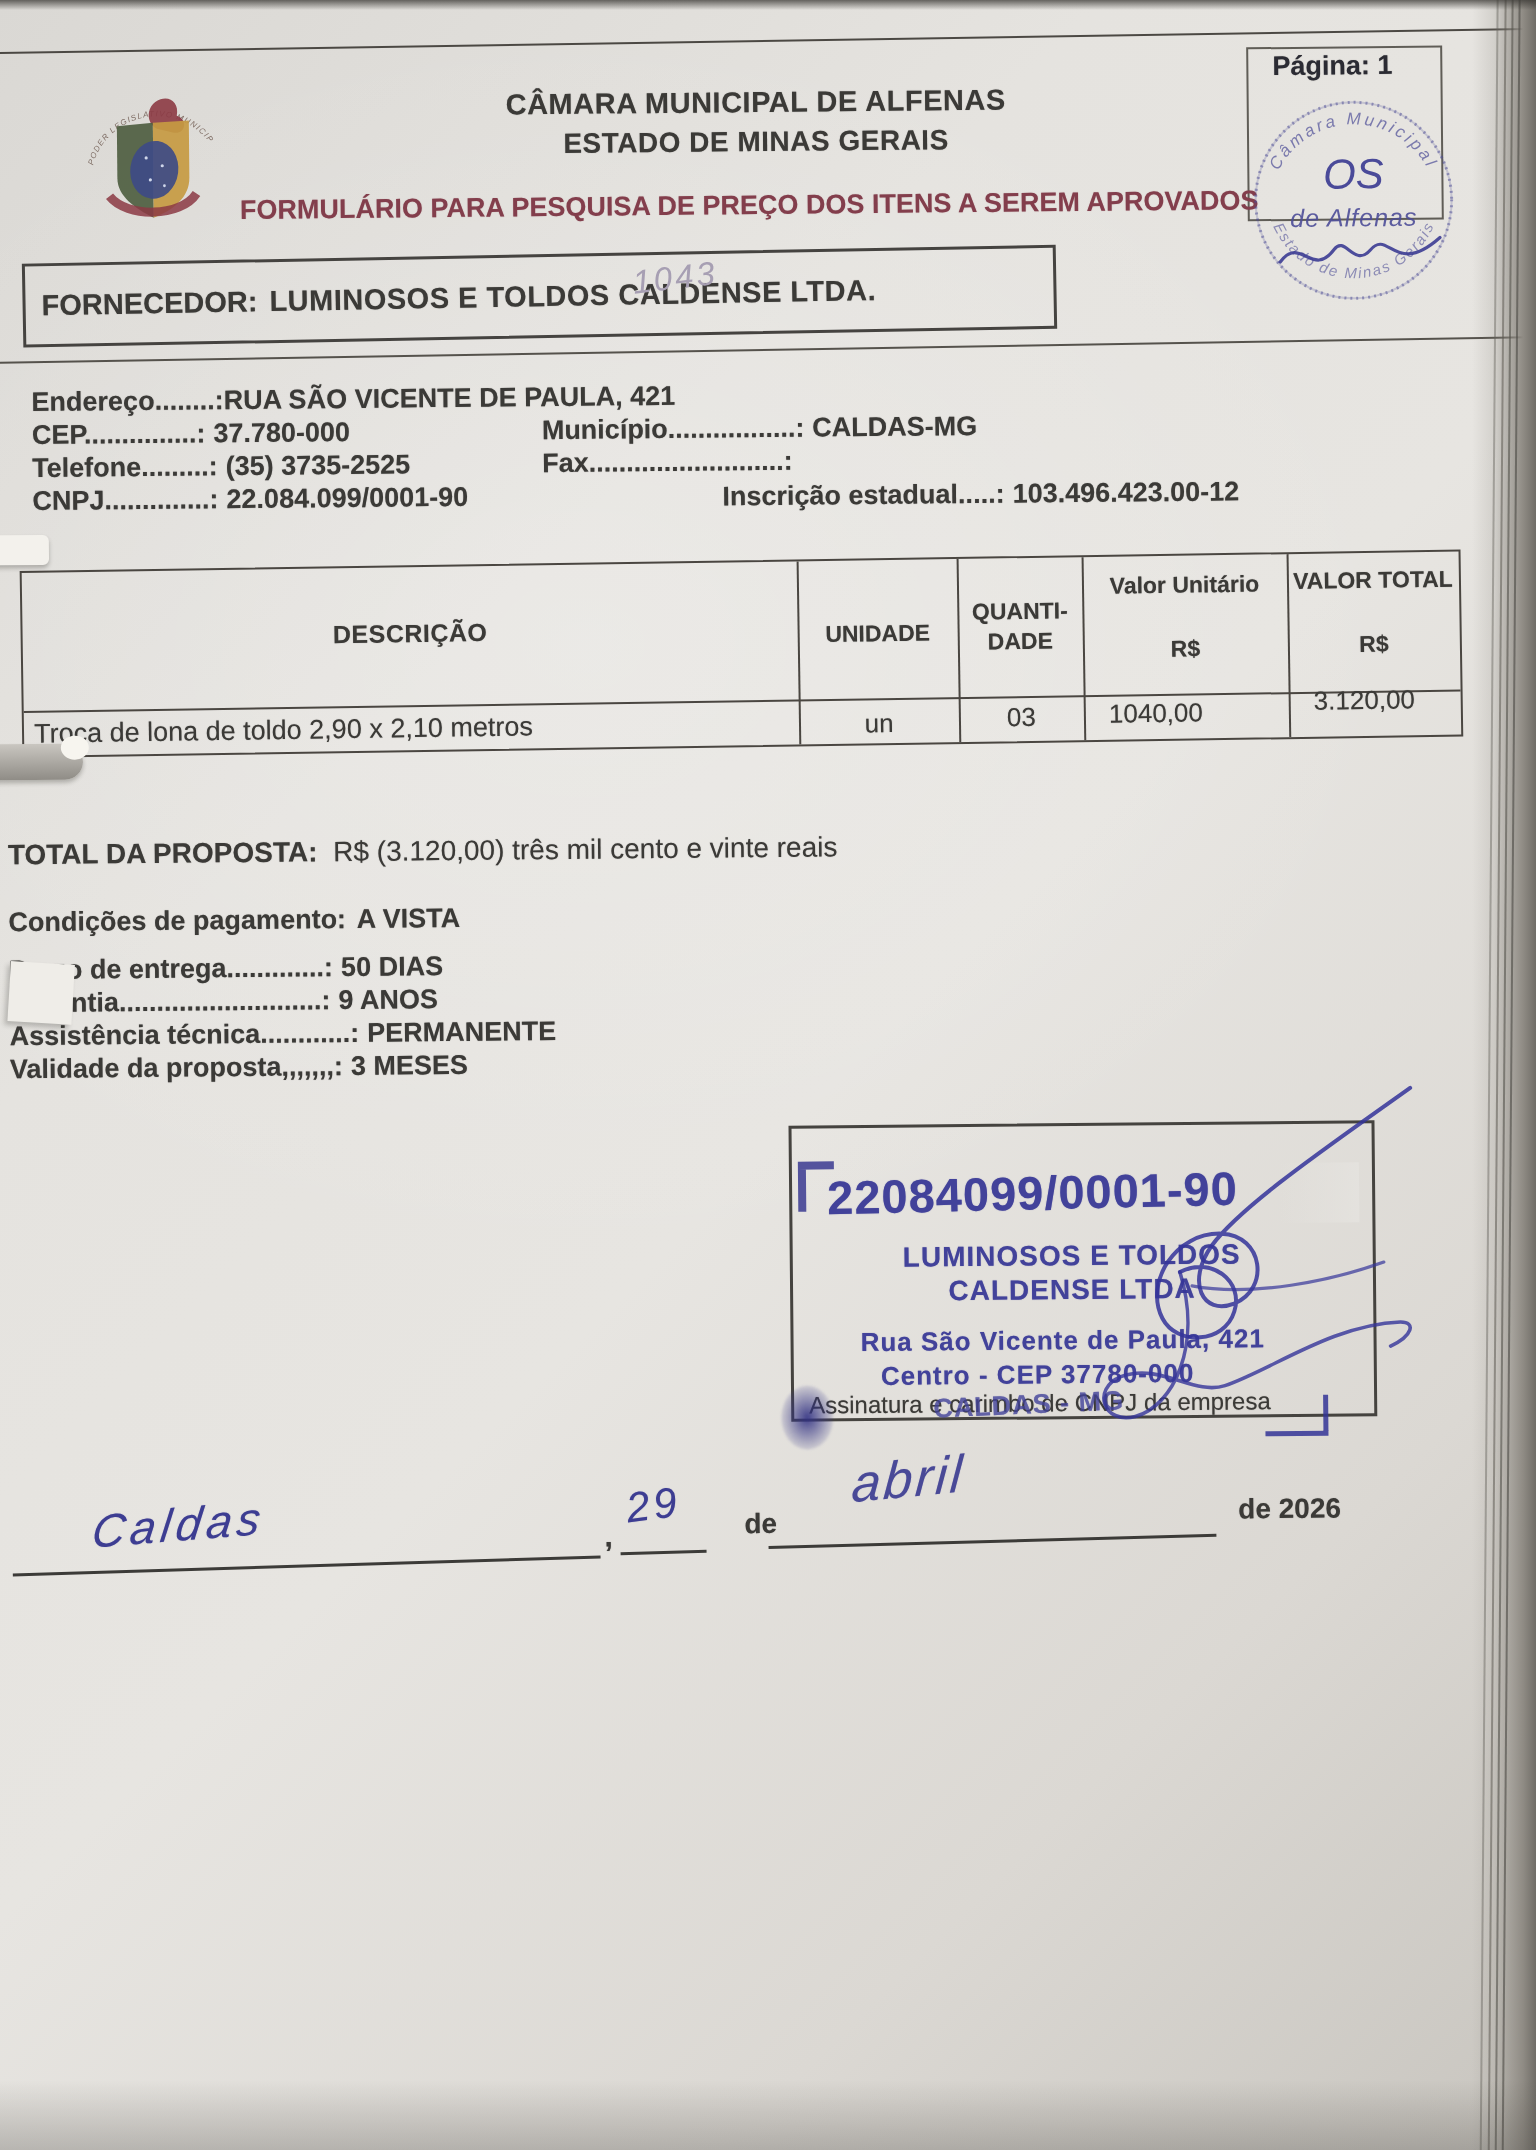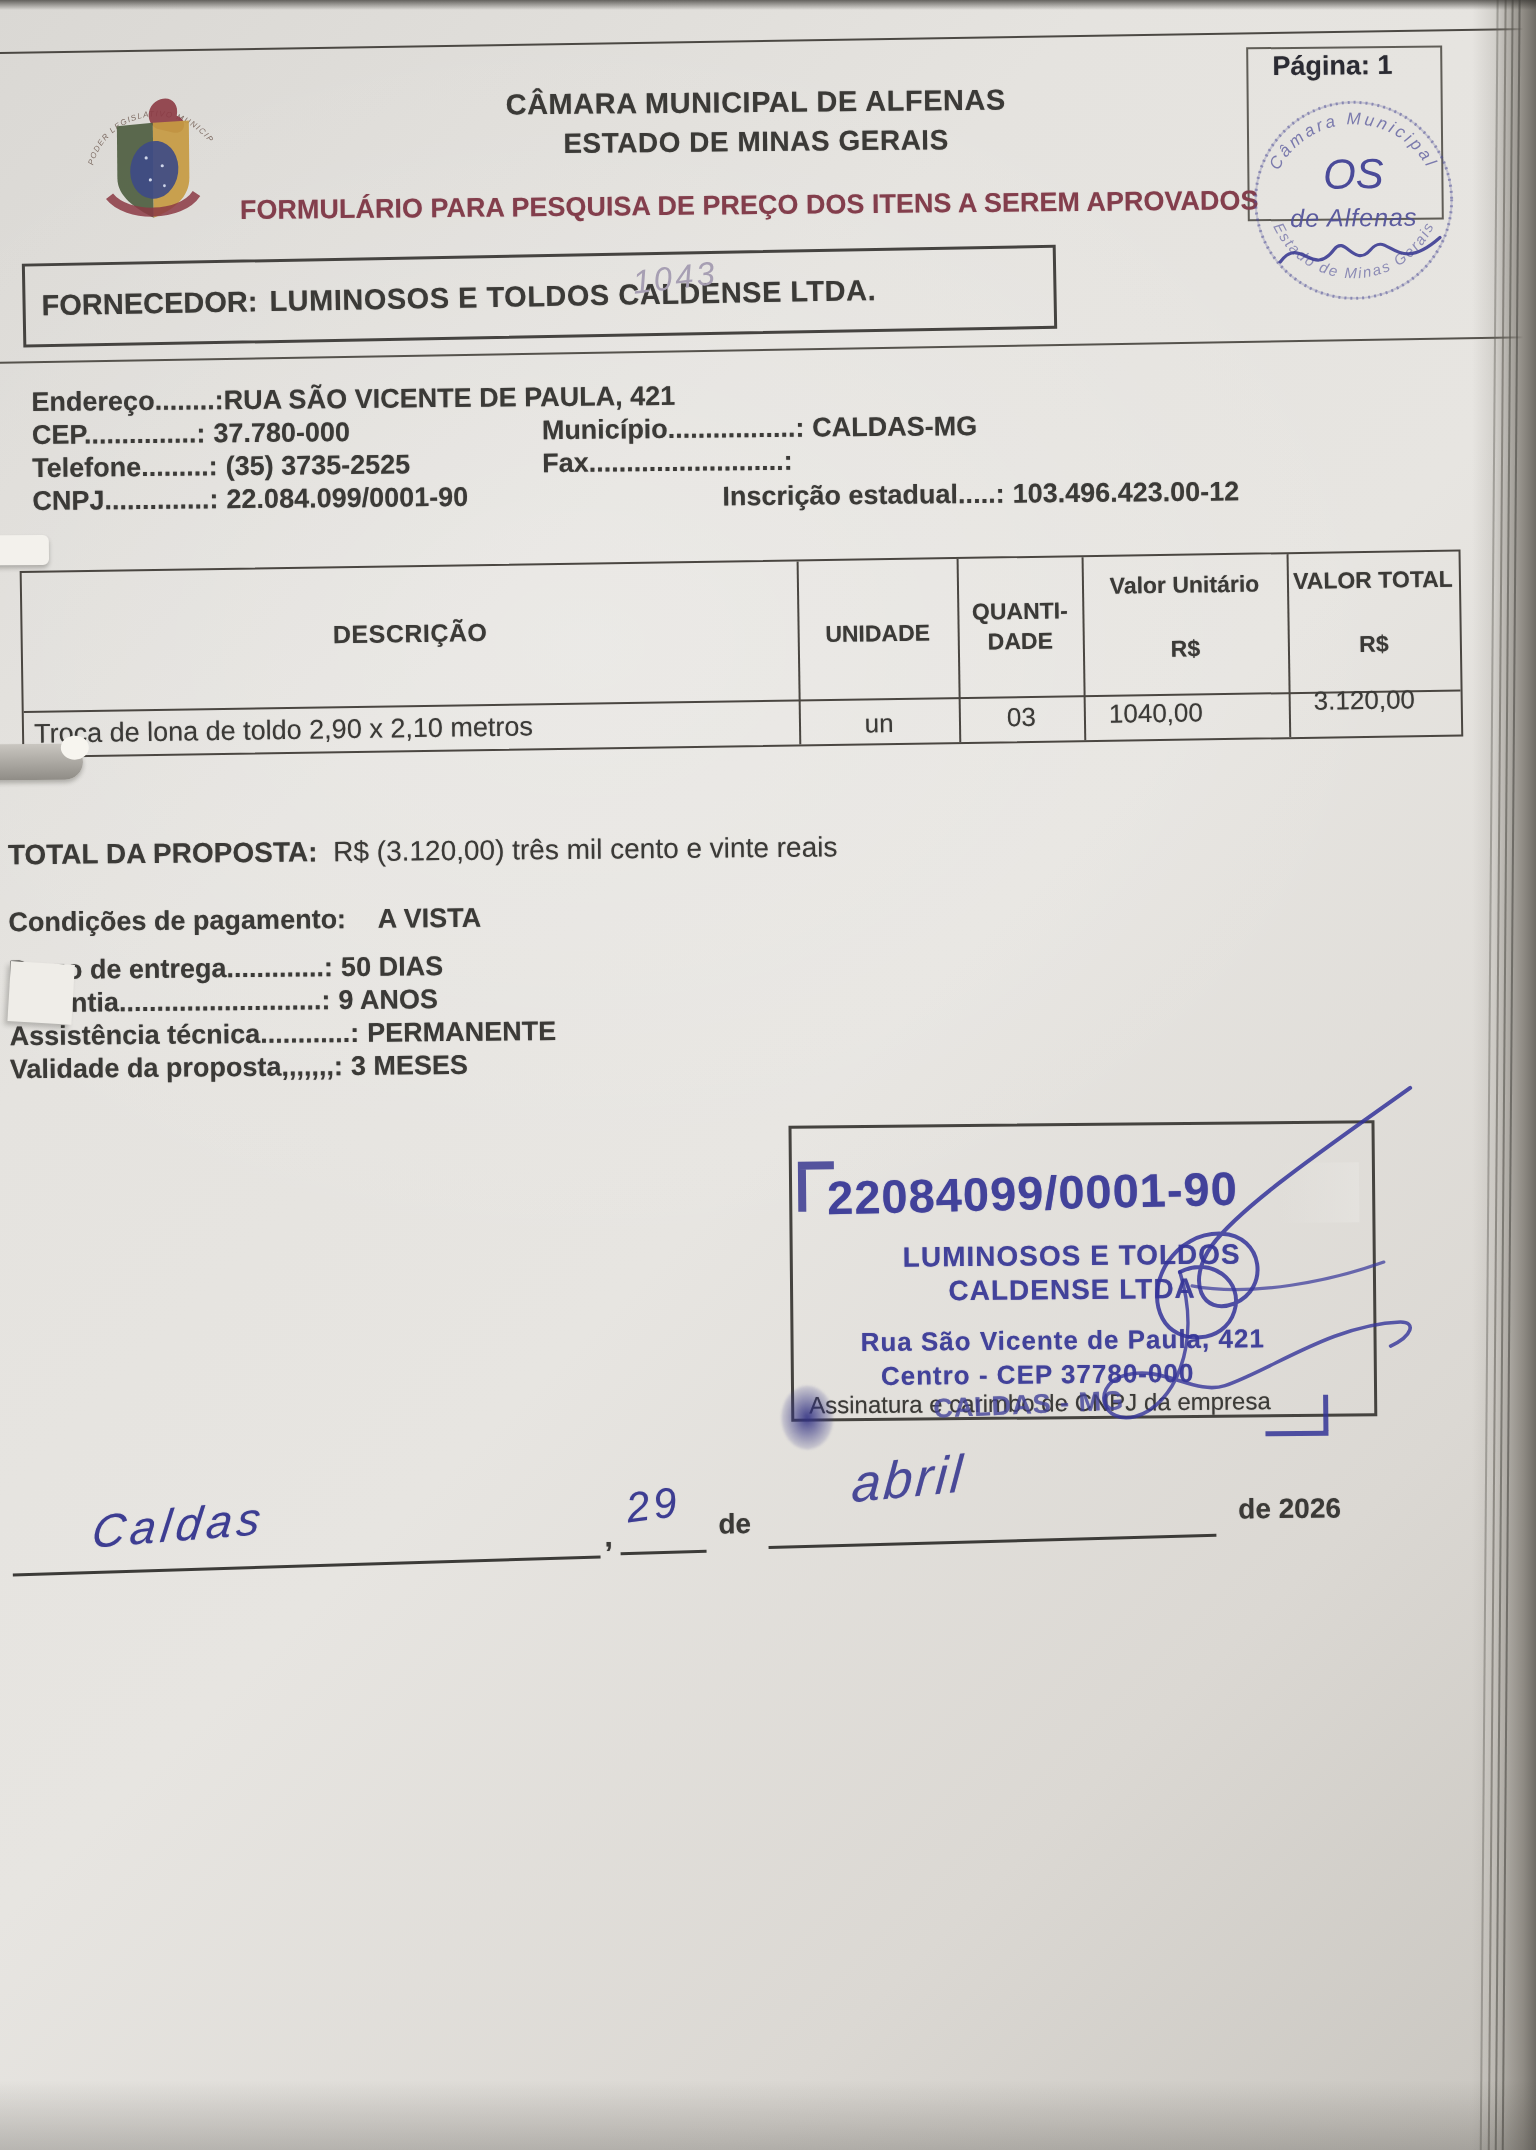--- a/index.html
+++ b/index.html
@@ -145,21 +145,21 @@
       <div class="td ink" style="left:1290px;top:132px;width:147px;font-size:26px;">3.120,00</div>
     </div>
   </div>
 
   <div class="abs" style="left:10px;top:832px;font-size:28px;">
     <span class="ink" style="font-weight:700;">TOTAL DA PROPOSTA:</span>
     <span class="ink" style="font-weight:500;margin-left:8px;">R$ (3.120,00) três mil cento e vinte reais</span>
   </div>
   <div class="abs ink" style="left:10px;top:900px;font-size:27px;font-weight:600;">
     <span>Condições de pagamento:</span>
-    <span style="margin-left:24px;">A VISTA</span>
+    <span style="margin-left:3px;">A VISTA</span>
   </div>
   <div class="abs ink" style="left:10px;top:948px;font-size:27px;font-weight:600;">
     <span>Prazo de entrega.............:</span><span style="margin-left:8px;">50 DIAS</span>
   </div>
   <div class="abs ink" style="left:10px;top:981px;font-size:27px;font-weight:600;">
     <span>Garantia...........................:</span><span style="margin-left:8px;">9 ANOS</span>
   </div>
   <div class="abs ink" style="left:10px;top:1014px;font-size:27px;font-weight:600;">
     <span>Assistência técnica............:</span><span style="margin-left:8px;">PERMANENTE</span>
   </div>
@@ -184,21 +184,21 @@
     <path d="M 640 4 C 560 60 470 120 440 160 C 414 196 430 230 462 218 C 498 204 492 150 450 148 C 404 146 372 196 390 232 C 404 260 452 258 462 226 C 472 196 440 170 408 186" stroke="#34349a" stroke-width="4" fill="none" stroke-linecap="round" opacity="0.85"></path>
     <path d="M 408 186 C 430 260 400 320 362 330 C 330 338 318 302 348 290 C 388 276 420 310 452 300 C 500 284 560 240 628 238 C 644 238 640 252 618 262" stroke="#34349a" stroke-width="3.6" fill="none" stroke-linecap="round" opacity="0.8"></path>
     <path d="M 420 200 C 480 212 560 196 612 178" stroke="#34349a" stroke-width="3.2" fill="none" stroke-linecap="round" opacity="0.7"></path>
   </svg>
 
   <div class="abs" style="left:8px;top:1560px;width:588px;border-top:3.5px solid #3c3b38;transform:rotate(-1.2deg);"></div>
   <div class="abs hand" style="left:88px;top:1492px;font-size:46px;transform:rotate(-4deg) skewX(-12deg);letter-spacing:5px;">Caldas</div>
   <div class="abs ink" style="left:600px;top:1518px;font-size:30px;font-weight:700;">,</div>
   <div class="abs" style="left:616px;top:1550px;width:86px;border-top:3.5px solid #3c3b38;transform:rotate(-1deg);"></div>
   <div class="abs hand" style="left:622px;top:1480px;font-size:42px;transform:rotate(-7deg);letter-spacing:4px;">29</div>
-  <div class="abs ink" style="left:714px;top:1508px;font-size:28px;font-weight:700;">de</div>
+  <div class="abs ink" style="left:740px;top:1508px;font-size:28px;font-weight:700;">de</div>
   <div class="abs" style="left:764px;top:1542px;width:448px;border-top:3.5px solid #3c3b38;transform:rotate(-1deg);"></div>
   <div class="abs hand" style="left:848px;top:1450px;font-size:52px;transform:rotate(-5deg) skewX(-10deg);letter-spacing:3px;opacity:0.92;">abril</div>
   <div class="abs ink" style="left:1234px;top:1498px;font-size:28px;font-weight:700;">de 2026</div>
 
   <div class="tab" style="left:-4px;top:528px;width:58px;height:30px;background:#f3f1ec;border-radius:0 6px 6px 0;"></div>
   <div class="tab" style="left:-4px;top:737px;width:90px;height:36px;background:linear-gradient(180deg,#c9c6c0,#8f8c86);border-radius:0 18px 18px 0;">
     <div style="position:absolute;right:-6px;top:-8px;width:28px;height:24px;background:#f7f5ef;border-radius:50%;"></div>
   </div>
   <div class="tab" style="left:10px;top:956px;width:64px;height:60px;background:#efede8;transform:rotate(4deg);box-shadow:-3px 4px 5px rgba(40,38,34,0.25);"></div>
 

